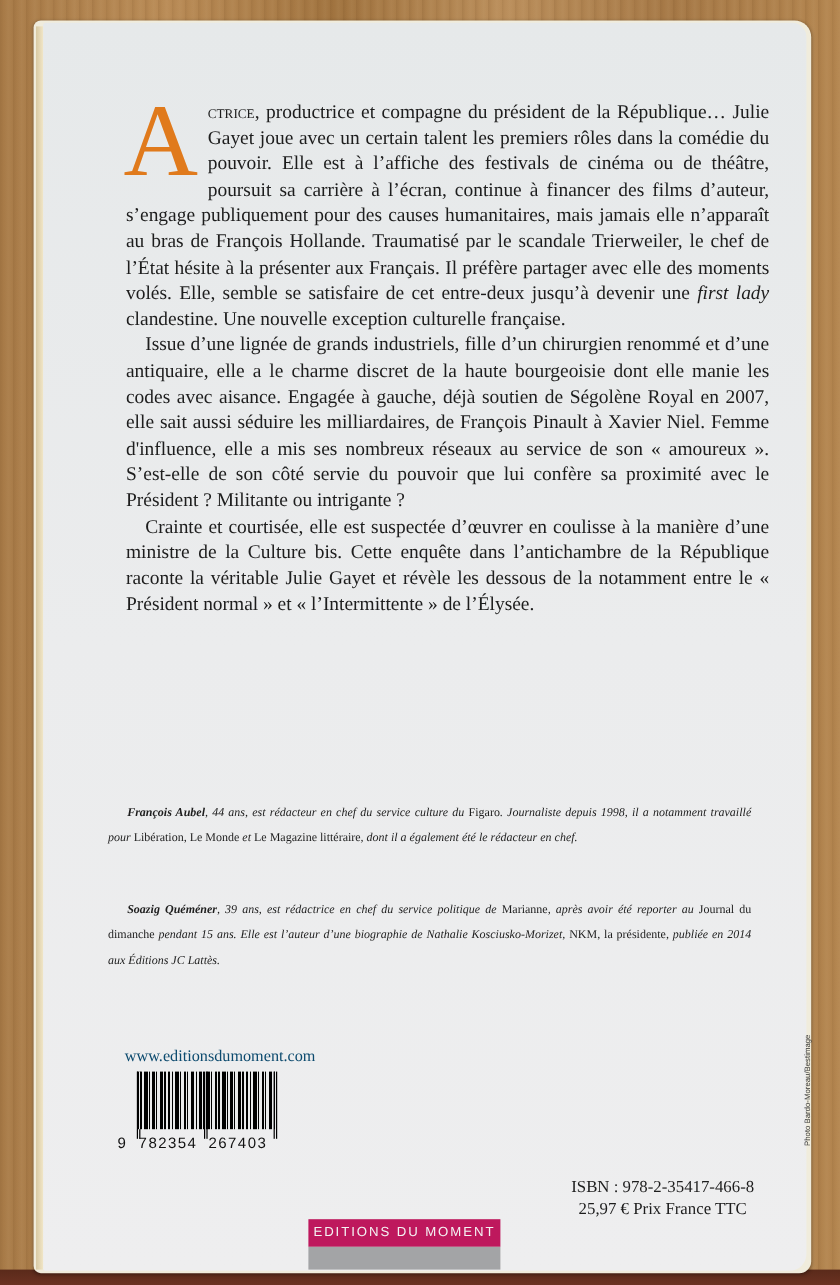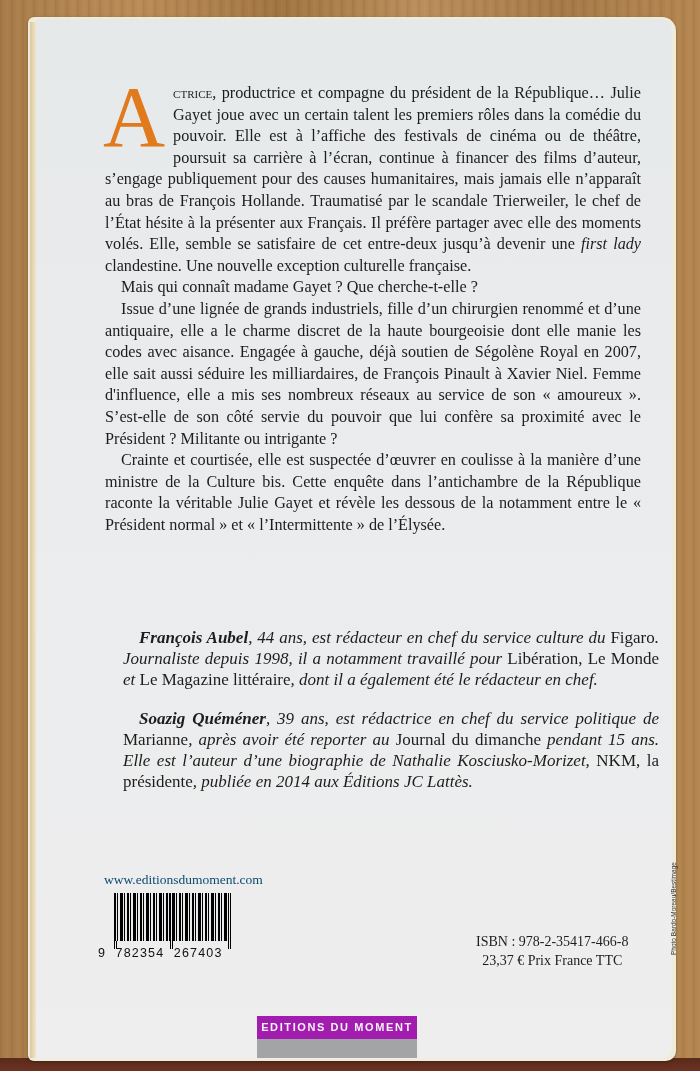--- a/index.html
+++ b/index.html
@@ -33,23 +33,23 @@
     text-align: justify;
   }
   .body-text p { margin: 0; }
   .body-text p.indent { text-indent: 16px; }
   .dropcap {
     float: left; font-size: 86px; line-height: 64px; color: #e07a1c;
     margin: 2px 8px 0 -2px; font-weight: normal; height: 64px;
   }
   .smallcaps { font-variant: small-caps; }
   .bio {
-    position: absolute; left: 123px; width: 536px;
-    font-size: 17px; line-height: 21px; color: #1d1d1d;
-    text-align: justify; font-style: italic; text-indent: 16px;
+    position: absolute; left: 90px; width: 536px;
+    font-size: 10px; line-height: 21px; color: #1d1d1d;
+    text-align: justify; font-style: italic; text-indent: 16px; margin-top: 40px;
   }
   .bio .name { font-weight: bold; }
   .bio .up { font-style: normal; }
   .bio1 { top: 627px; }
   .bio2 { top: 708px; }
   .website {
     position: absolute; left: 104px; top: 872px; font-size: 13.5px; color: #0c4a6e;
   }
   .barcode {
     position: absolute; left: 104px; top: 893px; width: 128px; height: 56px;
@@ -60,34 +60,34 @@
     background: repeating-linear-gradient(90deg,
       #000 0 2px, #e9eaeb 2px 3px, #000 3px 4px, #e9eaeb 4px 6px,
       #000 6px 9px, #e9eaeb 9px 10px, #000 10px 11px, #e9eaeb 11px 13px);
   }
   .barcode .guard { position: absolute; top: 0; width: 1px; height: 56px; background: #000; }
   .barcode-digits {
     position: absolute; left: 98px; top: 946px; font-family: "Liberation Sans", sans-serif;
     font-size: 12.5px; color: #111; letter-spacing: 1.2px; white-space: pre;
   }
   .isbn {
-    position: absolute; left: 476px; top: 932px; font-size: 14px; line-height: 19px;
+    position: absolute; left: 476px; top: 980px; font-size: 14px; line-height: 19px;
     color: #1d1d1d; text-align: center;
   }
   .credit {
     position: absolute; left: 670px; top: 955px; transform-origin: left top;
     transform: rotate(-90deg); font-family: "Liberation Sans", sans-serif;
     font-size: 6.5px; color: #333; white-space: nowrap;
   }
   .publisher-logo {
     position: absolute; left: 257px; top: 1016px; width: 160px; height: 42px;
   }
   .publisher-logo .black {
-    height: 23px; background: #a21caf; color: #f4f4f4;
-    font-family: "Liberation Sans", sans-serif; font-weight: bold;
+    height: 23px; background: #be185d; color: #f4f4f4;
+    font-family: "Liberation Sans", sans-serif; font-weight: normal;
     font-size: 11px; letter-spacing: 1.6px; text-align: center; line-height: 23px;
   }
   .publisher-logo .grey { height: 19px; background: #a3a4a6; }
   .spine-edge-left {
     position: absolute; left: 30px; top: 22px; width: 6px; height: 1036px;
     background: linear-gradient(90deg, #d8c9a3, #f1e6c7);
   }
 </style>
 </head>
 <body>
@@ -97,21 +97,20 @@
 
 <div class="book"></div>
 <div class="spine-edge-left"></div>
 
 <div class="cover"></div>
 
 <div class="body-text">
   <p>
     <span class="dropcap">A</span><span class="smallcaps">ctrice</span><span>, productrice et compagne du président de la République… Julie Gayet joue avec un certain talent les premiers rôles dans la comédie du pouvoir. Elle est à l’affiche des festivals de cinéma ou de théâtre, poursuit sa carrière à l’écran, continue à financer des films d’auteur, s’engage publiquement pour des causes humanitaires, mais jamais elle n’apparaît au bras de François Hollande. Traumatisé par le scandale Trierweiler, le chef de l’État hésite à la présenter aux Français. Il préfère partager avec elle des moments volés. Elle, semble se satisfaire de cet entre-deux jusqu’à devenir une </span><em>first lady</em><span> clandestine. Une nouvelle exception culturelle française.</span>
   </p>
-  <p class="indent">Mais qui connaît madame Gayet ? Que cherche-t-elle ?</p>
   <p class="indent">Issue d’une lignée de grands industriels, fille d’un chirurgien renommé et d’une antiquaire, elle a le charme discret de la haute bourgeoisie dont elle manie les codes avec aisance. Engagée à gauche, déjà soutien de Ségolène Royal en 2007, elle sait aussi séduire les milliardaires, de François Pinault à Xavier Niel. Femme d'influence, elle a mis ses nombreux réseaux au service de son « amoureux ». S’est-elle de son côté servie du pouvoir que lui confère sa proximité avec le Président ? Militante ou intrigante ?</p>
   <p class="indent">Crainte et courtisée, elle est suspectée d’œuvrer en coulisse à la manière d’une ministre de la Culture bis. Cette enquête dans l’antichambre de la République raconte la véritable Julie Gayet et révèle les dessous de la notamment entre le « Président normal » et « l’Intermittente » de l’Élysée.</p>
 </div>
 
 <div class="bio bio1"><span class="name">François Aubel</span><span>, 44 ans, est rédacteur en chef du service culture du </span><span class="up">Figaro</span><span>. Journaliste depuis 1998, il a notamment travaillé pour </span><span class="up">Libération</span><span class="up">, </span><span class="up">Le Monde</span><span> et </span><span class="up">Le Magazine littéraire</span><span>, dont il a également été le rédacteur en chef.</span></div>
 
 <div class="bio bio2"><span class="name">Soazig Quéméner</span><span>, 39 ans, est rédactrice en chef du service politique de </span><span class="up">Marianne</span><span>, après avoir été reporter au </span><span class="up">Journal du dimanche</span><span> pendant 15 ans. Elle est l’auteur d’une biographie de Nathalie Kosciusko-Morizet, </span><span class="up">NKM, la présidente</span><span>, publiée en 2014 aux Éditions JC Lattès.</span></div>
 
 <div class="website">www.editionsdumoment.com</div>
 
@@ -121,21 +120,21 @@
   <div class="bars"></div>
   <div class="guard" style="left:66px"></div>
   <div class="guard" style="left:68px"></div>
   <div class="guard" style="left:124px"></div>
   <div class="guard" style="left:126px"></div>
 </div>
 <div class="barcode-digits">9  782354  267403</div>
 
 <div class="isbn">
   <div>ISBN : 978-2-35417-466-8</div>
-  <div>23,37 € Prix France TTC</div>
+  <div>25,97 € Prix France TTC</div>
 </div>
 
 <div class="credit">Photo Bardo-Moreau/Bestimage</div>
 
 <div class="publisher-logo">
   <div class="black">EDITIONS DU MOMENT</div>
   <div class="grey"></div>
 </div>
 
 </body></html>

